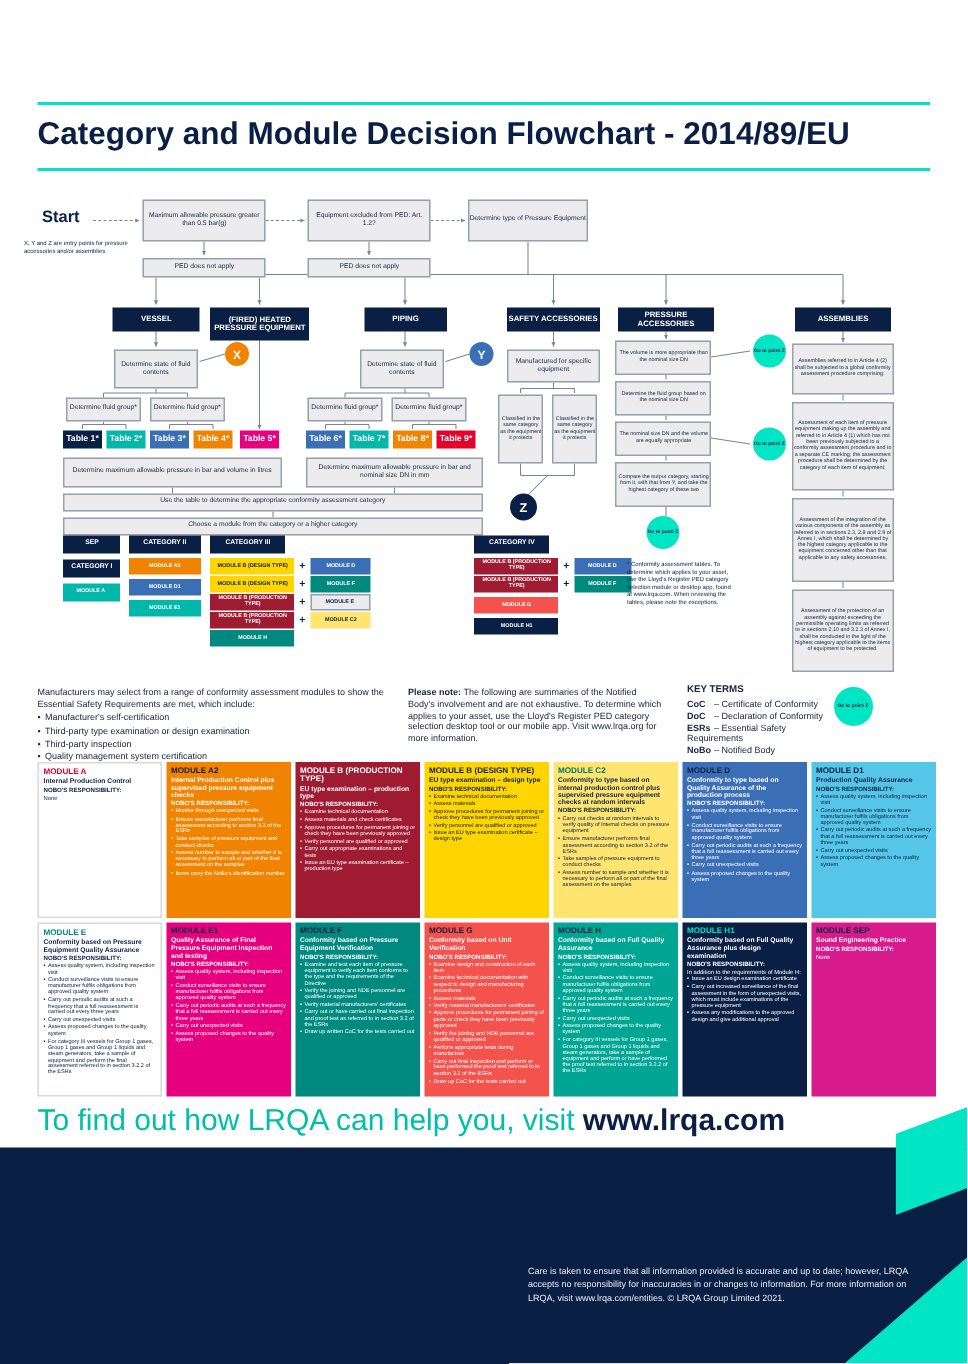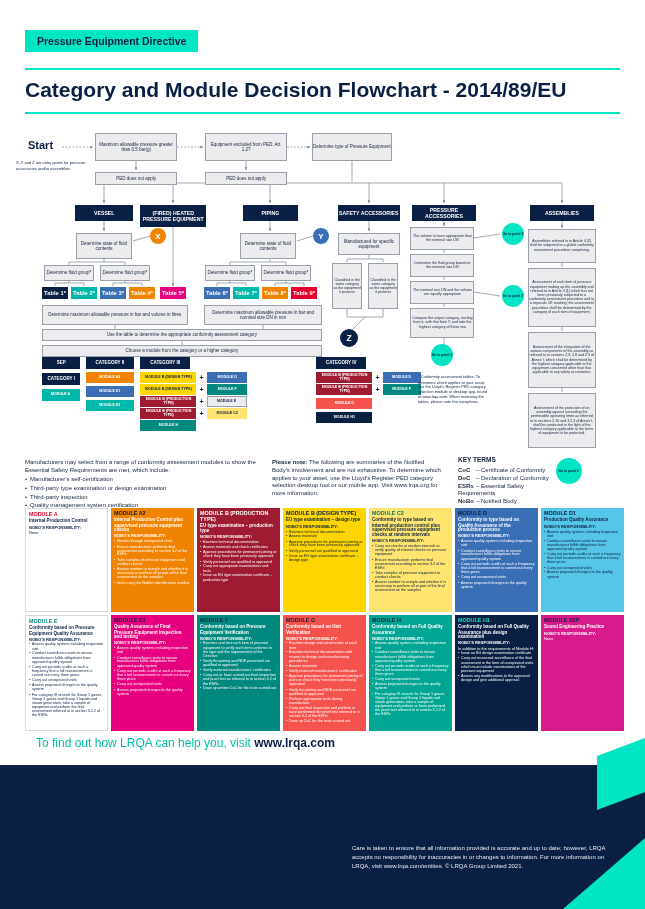--- a/index.html
+++ b/index.html
@@ -56,34 +56,33 @@
 .c-c2{background:#ffe470;color:#0a1f44}.c-c2 .c-code{color:#00796f}
 .c-d{background:#3a6fb5;color:#fff}.c-d .c-code{color:#0a1f44}
 .c-d1{background:#56c6e8;color:#0a1f44}.c-d1 .c-code{color:#0a1f44}
 .c-e{background:#fff;border:1px solid #d8d8d8;color:#0a1f44}.c-e .c-code{color:#00897f}
 .c-e1{background:#e6007e;color:#fff}.c-e1 .c-code{color:#0a1f44}
 .c-f{background:#00897f;color:#fff}.c-f .c-code{color:#0a1f44}
 .c-g{background:#f4524d;color:#fff}.c-g .c-code{color:#0a1f44}
 .c-h{background:#00a693;color:#fff}.c-h .c-code{color:#0a1f44}
 .c-h1{background:#0a1f44;color:#fff}.c-h1 .c-code{color:#00e5c4}
 .c-sep{background:#d81b8c;color:#fff}.c-sep .c-code{color:#0a1f44}
-.tagline{position:absolute;left:36px;top:736px;font-size:12px;color:#00bfa9}
+.tagline{position:absolute;left:25px;top:736px;font-size:20px;color:#00bfa9}
 .tagline b{color:#0a1f44}
 .footer{position:absolute;left:0;top:765px;width:645px;height:144px;background:#0a1f44}
 .logo{position:absolute;left:32px;top:793px;border:3px solid #00e5c4;padding:13px 17px;color:#fff;font-size:27px;font-weight:bold;letter-spacing:2px}
 .legal{position:absolute;left:352px;top:844px;width:262px;font-size:6px;color:#e8ecf2;line-height:1.5}
 .chev{position:absolute;left:597px;top:738px;width:48px;height:72px;background:#00e5c4;clip-path:polygon(0 25%,100% 0,100% 75%,0 100%)}
 .corner{position:absolute;left:563px;top:838px;width:82px;height:71px;background:#00e5c4;clip-path:polygon(100% 0,100% 100%,0 100%)}
 </style>
 </head>
 <body>
 
 <div class="page">
 
-  <div class="badge">Pressure Equipment Directive</div>
   <div class="rule" style="top:68px"></div>
   <div class="title">Category and Module Decision Flowchart - 2014/89/EU</div>
   <div class="rule" style="top:112px"></div>
 
   <div class="flow">
 
     <svg width="645" height="330" style="position:absolute;left:0;top:0;pointer-events:none">
       <defs>
           <marker id="ah" markerWidth="5" markerHeight="5" refX="4" refY="2" orient="auto">
             <path d="M0,0L4,2L0,4Z" fill="#7a8494"></path>

